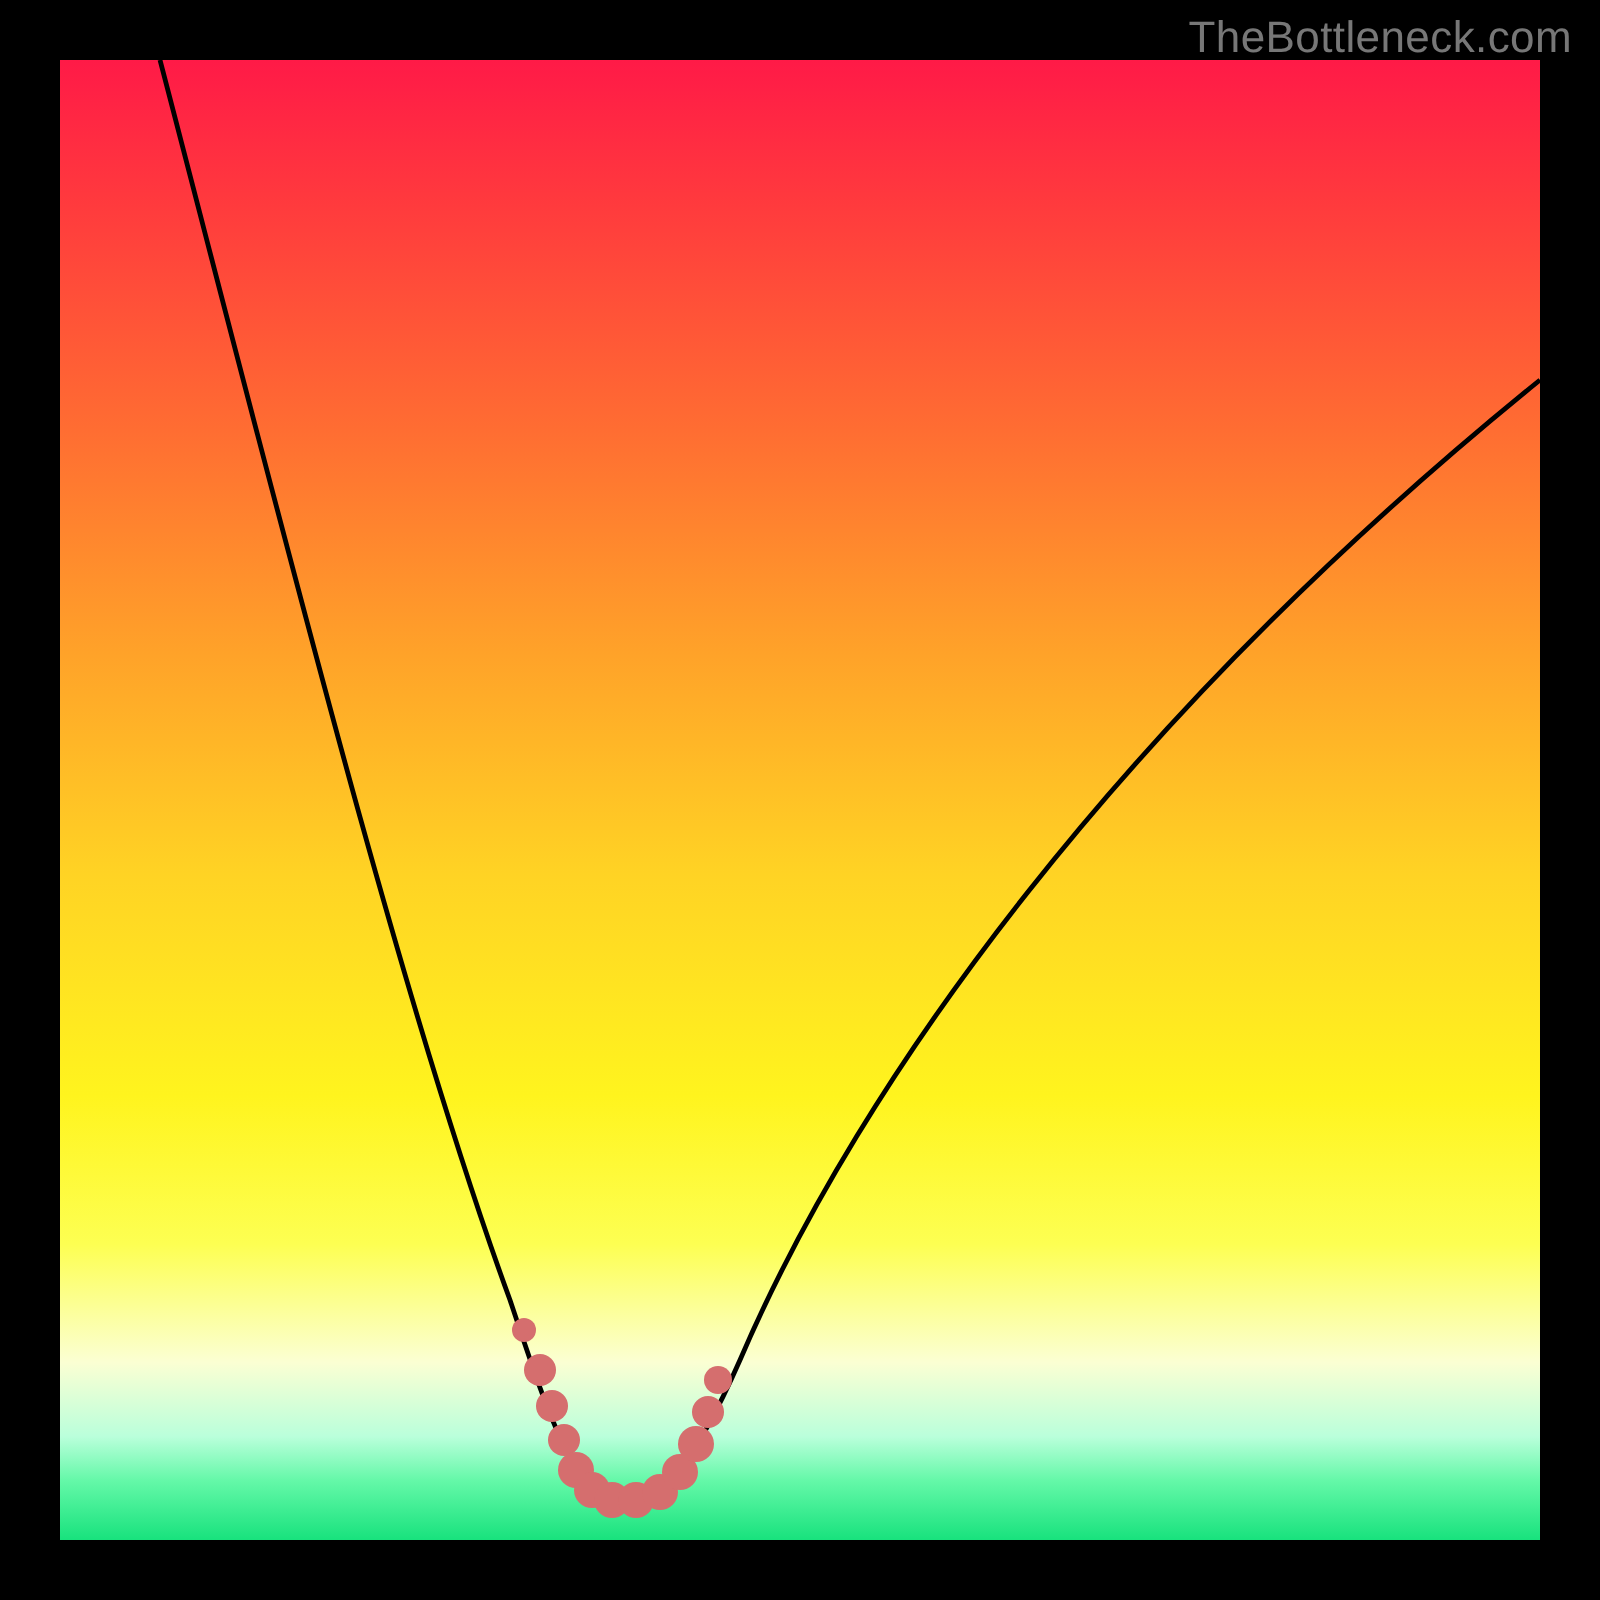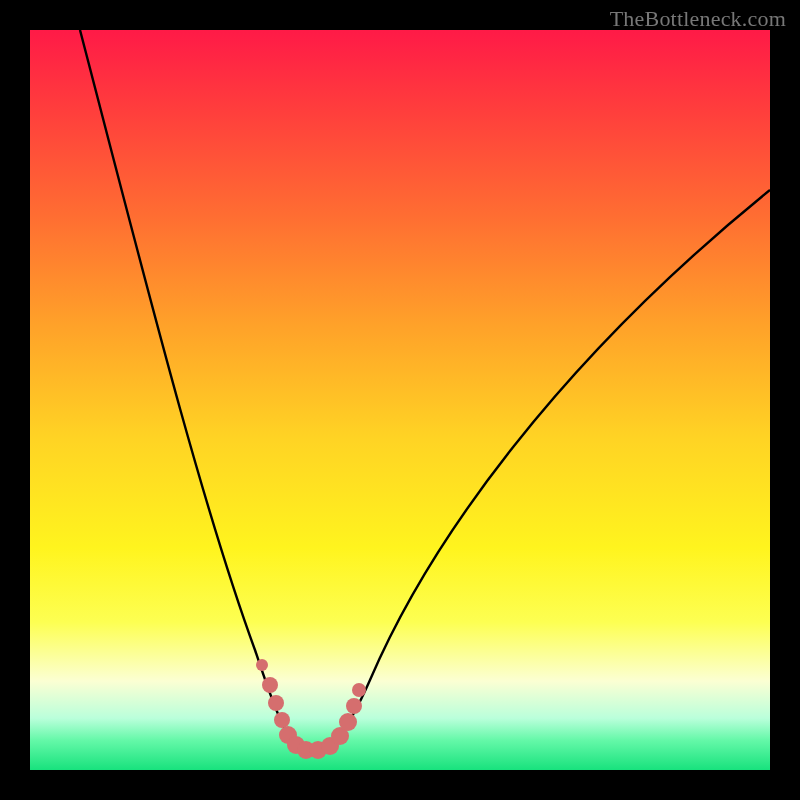--- a/index.html
+++ b/index.html
@@ -33,21 +33,20 @@
     );
   }
   .watermark {
     position: absolute;
     top: 6px;
     right: 14px;
     color: #777;
     font-size: 22px;
     font-weight: 400;
     letter-spacing: 0.2px;
-    font-family: Liberation Serif, serif;
   }
   svg.curve {
     position: absolute;
     left: 0;
     top: 0;
     width: 740px;
     height: 740px;
   }
 </style>
 </head>

